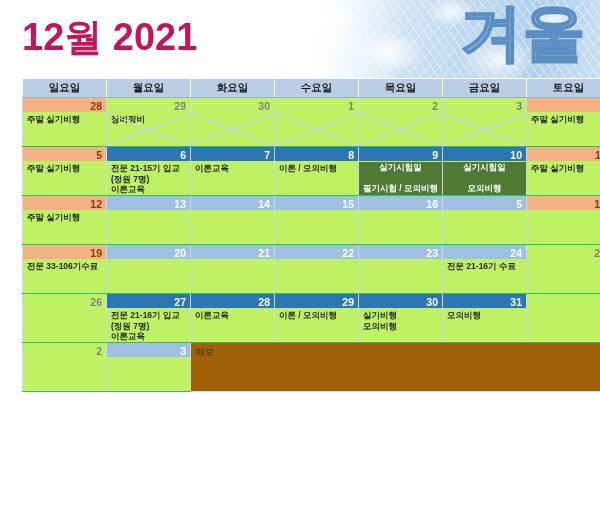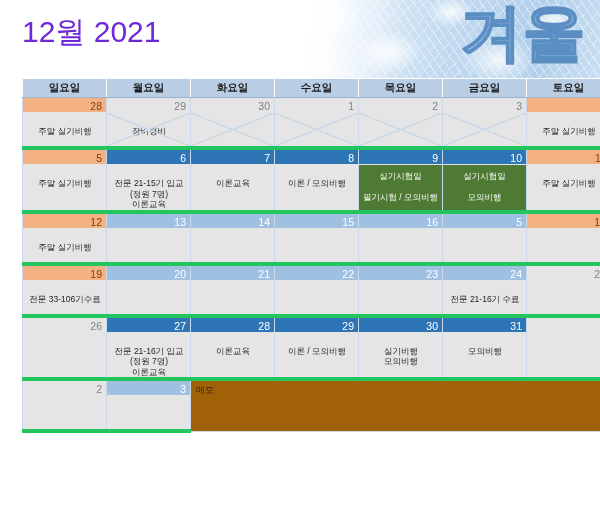--- a/index.html
+++ b/index.html
@@ -67,23 +67,23 @@
     color: rgba(120,170,215,0.55);
     -webkit-text-stroke: 2px #5b8fc4;
     text-shadow: 0 1px 0 rgba(255,255,255,0.6);
     z-index: 3;
     white-space: nowrap;
   }
   .banner-title {
     position: absolute;
     left: 22px;
     top: 12px;
-    font-size: 30px;
-    font-weight: normal;
-    color: #6d28d9;
+    font-size: 38px;
+    font-weight: bold;
+    color: #be185d;
     letter-spacing: 0px;
     z-index: 4;
     white-space: nowrap;
   }
 
   
   table.calendar {
     width: 588px;
     margin: 0 22px;
     border-collapse: collapse;
@@ -102,23 +102,24 @@
     border-bottom: 1px solid #9ab3d1;
     padding: 0;
   }
 
   td.cell {
     vertical-align: top;
     padding: 0;
     height: 48px;
     border-left: 1px solid #c9d8ea;
     border-right: 1px solid #c9d8ea;
-    border-bottom: 4px solid #22c55e;
-    background: #e5e5e5;
+    border-bottom: 1px solid #22c55e;
+    background: #bef264;
     position: relative;
+    font-weight: bold;
   }
   tr.week:first-of-type td.cell { border-top: 1px solid #c9d8ea; }
 
   .daynum {
     display: block;
     text-align: right;
     font-size: 10.5px;
     line-height: 14px;
     height: 14px;
     padding: 1px 4px 0 0;
@@ -126,26 +127,25 @@
     color: #404040;
     background: transparent;
   }
   
   .daynum.band-blue   { background: #2e75b6; color: #ffffff; }
   .daynum.band-lblue  { background: #9fc0e0; color: #ffffff; }
   .daynum.band-peach  { background: #f4b183; color: #843c0c; }
   .daynum.band-none   { background: transparent; color: #808080; }
 
   .events {
-    padding: 14px 3px 0 4px;
+    padding: 2px 3px 0 4px;
     font-size: 8.5px;
     line-height: 10.5px;
     color: #262626;
     word-break: keep-all;
-    text-align: center;
   }
   .events div { white-space: nowrap; }
 
   
   td.cell.exam .body-green {
     position: absolute;
     left: 0; right: 0; top: 15px; bottom: 0;
     background: #4e7a34;
     color: #ffffff;
     font-size: 8.5px;

